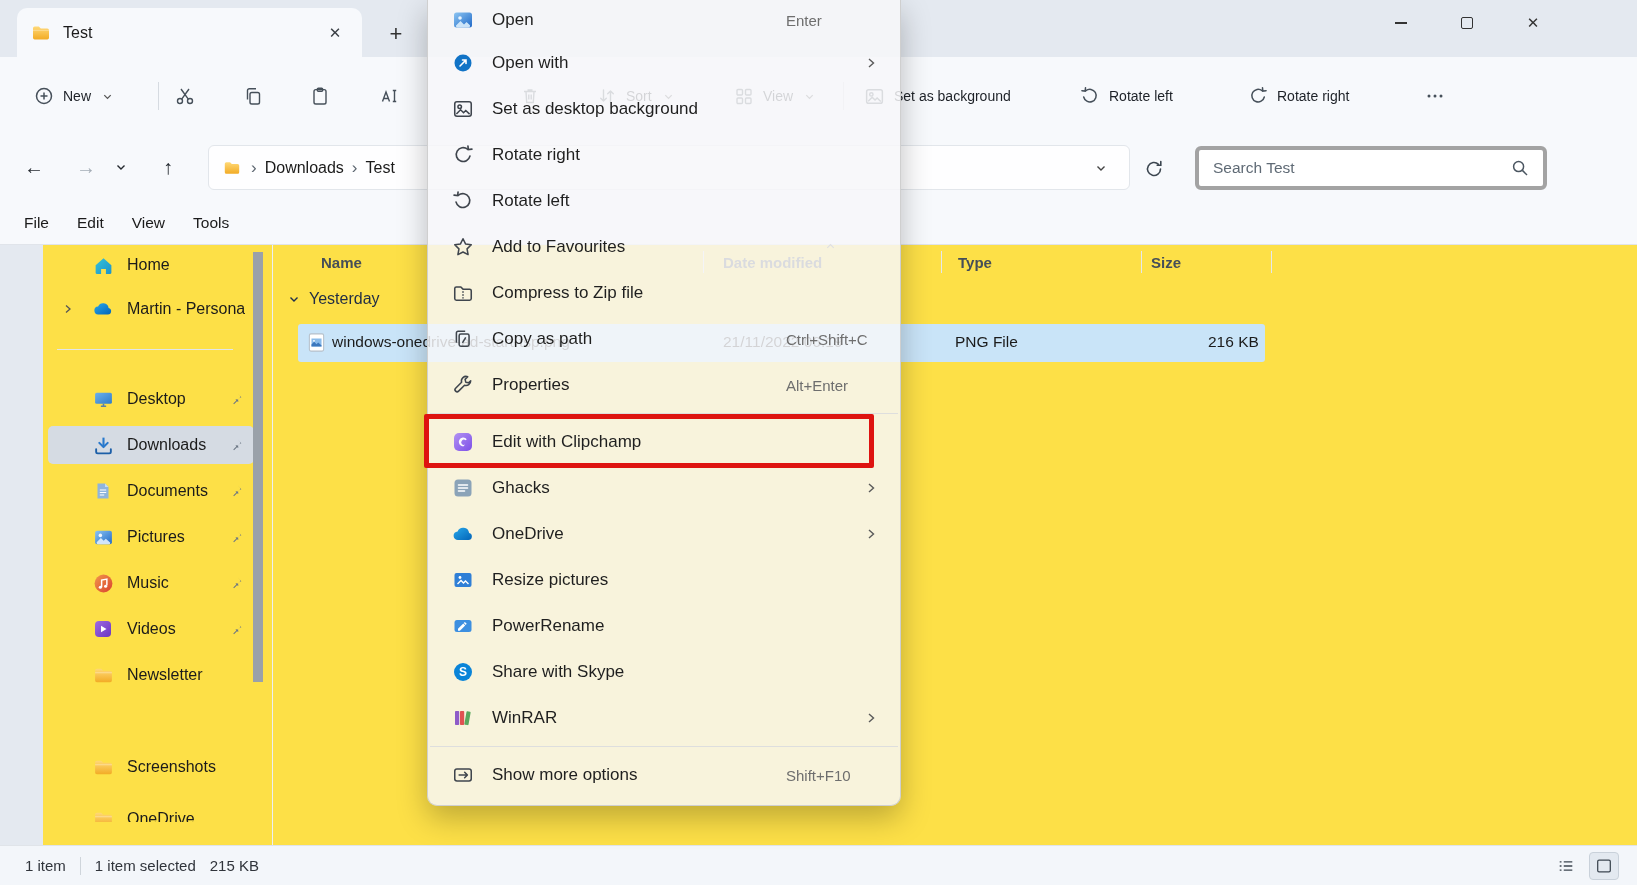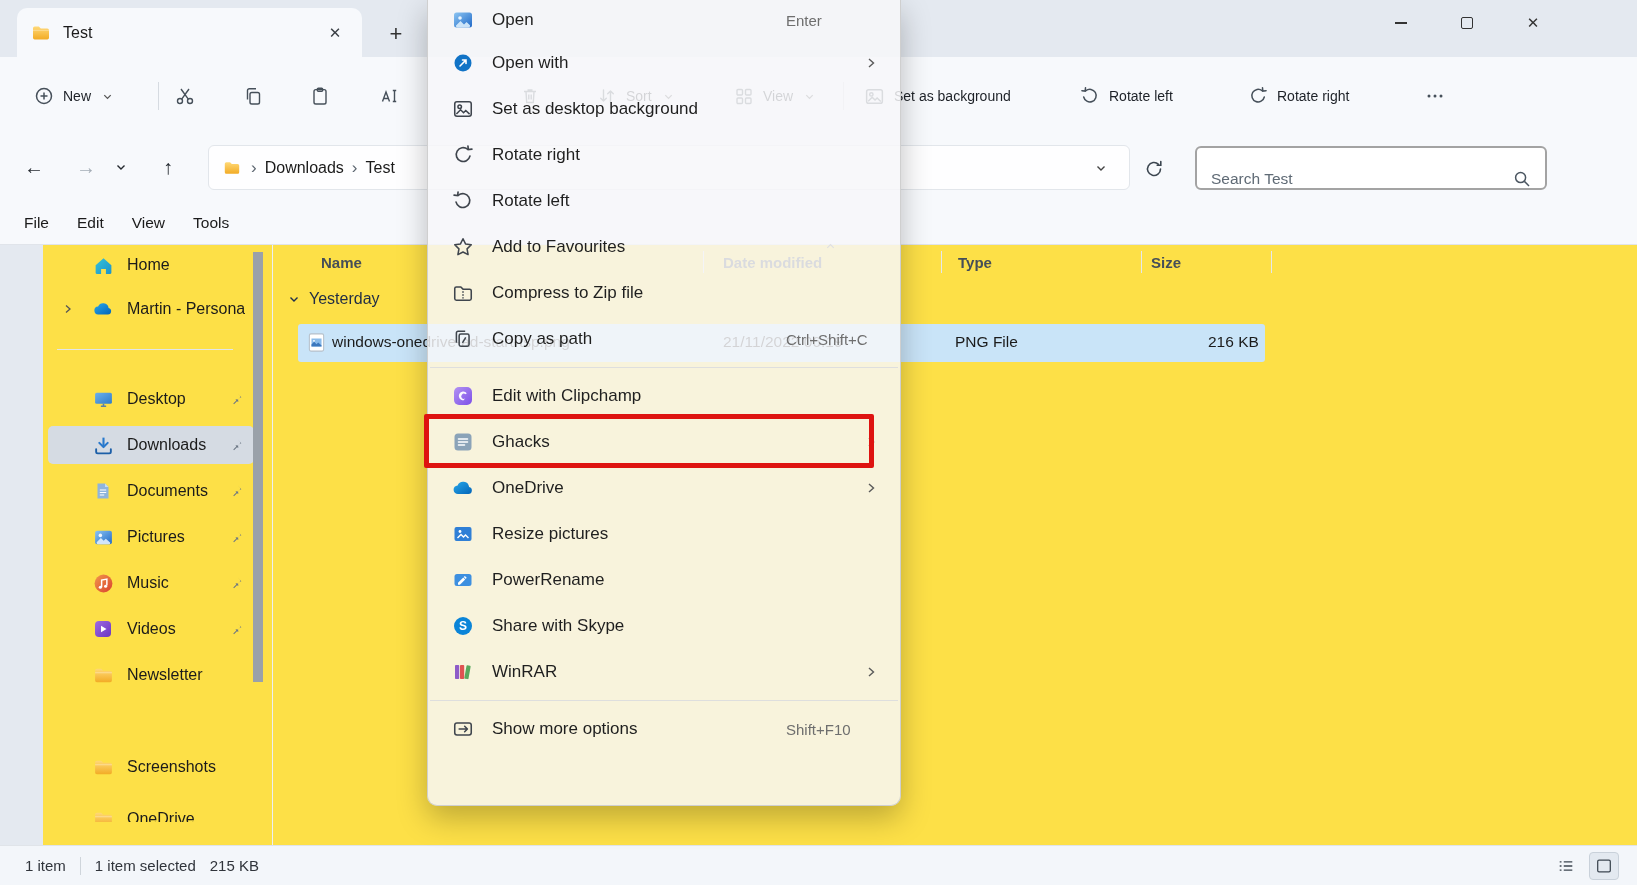--- a/index.html
+++ b/index.html
@@ -40,21 +40,21 @@
   .nav-btn { position:absolute; top:14px; width:36px; height:36px; display:flex; align-items:center;
              justify-content:center; font-size:20px; color:#24292f; border-radius:5px; }
   .nav-btn.disabled { color:#a4adb6; }
   .addressbar { position:absolute; left:208px; top:10px; width:922px; height:45px; background:rgba(255,255,255,.8);
                 border:1px solid #e2e6eb; border-radius:6px; display:flex; align-items:center; padding:0 14px; font-size:16px; }
   .crumb { padding:2px 6px; border-radius:4px; color:#1b1b1b; }
   .crumb-sep { color:#5c6670; margin:0 2px; font-size:17px; }
   .addr-chev { margin-left:auto; padding-right:8px; }
   .refresh { position:absolute; left:1138px; top:18px; width:32px; height:32px; display:flex; align-items:center; justify-content:center; border-radius:5px; }
   .searchbox { position:absolute; left:1195px; top:11px; width:352px; height:44px; background:rgba(255,255,255,.9);
-               border:2px solid #a3a3a3; border-radius:6px; display:flex; align-items:flex-end; padding:0 14px; }
+               border:4px solid #a3a3a3; border-radius:6px; display:flex; align-items:center; padding:0 14px; }
   .searchbox input { border:none; outline:none; background:transparent; flex:1; font-size:15.5px;
                      font-family:inherit; color:#1b1b1b; }
   .searchbox input::placeholder { color:#5f6a75; }
 
   .menubar { position:absolute; left:0; top:143px; width:1637px; height:45px; display:flex; align-items:center;
              padding-left:14px; gap:8px; }
   .mb-item { padding:5px 10px; font-size:15.5px; color:#1b1b1b; border-radius:4px; }
 
   
   .content { position:absolute; left:0; top:245px; width:1611px; height:600px; background:#fde047;margin-left:43px; }
@@ -658,20 +658,29 @@
         <svg width="22" height="22" viewBox="0 0 20 20" fill="none" stroke="#3f454d" stroke-width="1.4">
             <rect x="6.5" y="5.5" width="9" height="11" rx="1.5"></rect>
             <path d="M4 13.5v-9A1.5 1.5 0 015.5 3H12"></path>
             <path d="M9.5 13.5l3-5"></path>
           </svg>
       </span>
       <span class="cm-label">Copy as path</span>
       <span class="cm-shortcut">Ctrl+Shift+C</span>
     </div>
 
+    <div class="cm-item">
+      <span class="cm-ic">
+        <svg width="22" height="22" viewBox="0 0 20 20" fill="none" stroke="#3f454d" stroke-width="1.4" stroke-linejoin="round">
+            <path d="M17 6.2a4.2 4.2 0 01-5.6 4L6 15.6a1.9 1.9 0 11-2.7-2.7l5.4-5.4a4.2 4.2 0 015.6-5l-2.4 2.4.6 2.5 2.5.6z"></path>
+          </svg>
+      </span>
+      <span class="cm-label">Properties</span>
+      <span class="cm-shortcut">Alt+Enter</span>
+    </div>
 
     <div class="cm-sepline"></div>
 
     <div class="cm-item">
       <span class="cm-ic">
         <svg width="22" height="22" viewBox="0 0 22 22">
             <rect x="2" y="2" width="18" height="18" rx="5" fill="url(#gclip)"></rect>
             <path d="M14.8 8.2A4.5 4.5 0 1011.2 15.5l2-2a2.6 2.6 0 11.3-4.2z" fill="#fff" opacity=".95"></path>
           </svg>
       </span>

